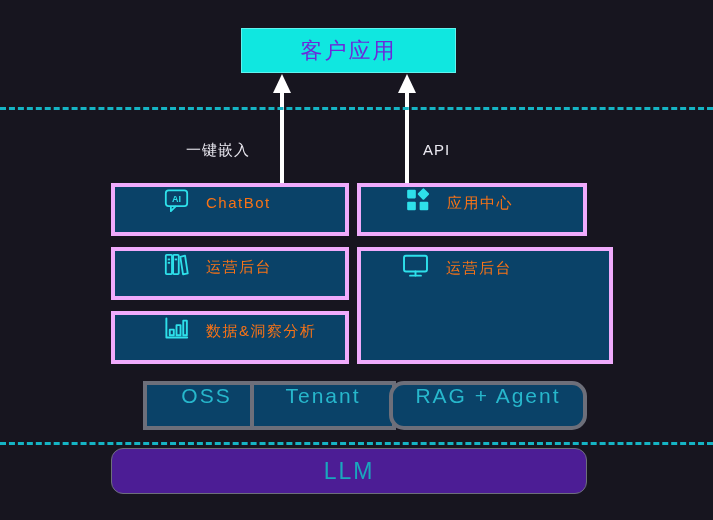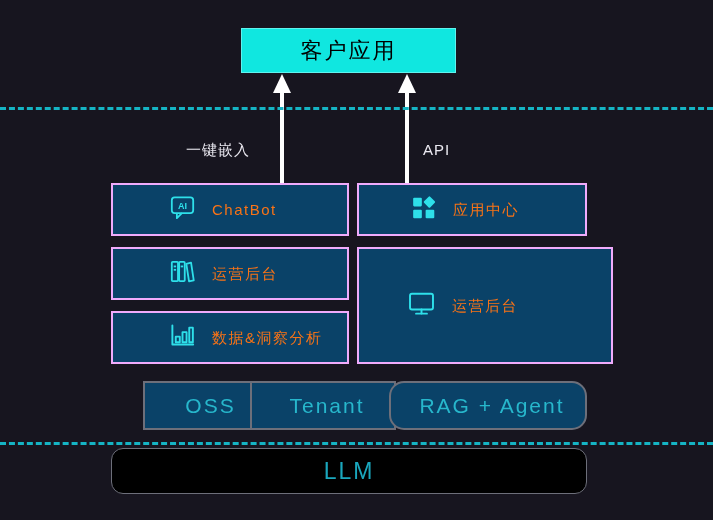--- a/index.html
+++ b/index.html
@@ -24,21 +24,21 @@
     width: 215px;
     height: 45px;
     background: #10e7e0;
     border: 1px solid #5ff3ee;
     display: flex;
     align-items: center;
     justify-content: center;
     box-sizing: border-box;
   }
   .client-banner-label {
-    color: #000000;
+    color: #6d28d9;
     font-size: 22px;
     letter-spacing: 2px;
     line-height: 1;
   }
 
   
   .dashed-line {
     position: absolute;
     left: 0;
     width: 713px;
@@ -84,24 +84,23 @@
     line-height: 1;
   }
   .label-embed { left: 186px; top: 142px; }
   .label-api   { left: 423px; top: 142px; }
 
   
   .card {
     position: absolute;
     box-sizing: border-box;
     background: #0a4268;
-    border: 2px solid #f0abfc;
-    display: flex;
-    align-items: center;
-    padding-left: 8px;
+    border: 4px solid #f0abfc;
+    display: flex;
+    align-items: flex-start;
   }
   .card-inner {
     display: flex;
     align-items: center;
     gap: 16px;
   }
   .card-label {
     color: #f97316;
     font-size: 15px;
     letter-spacing: 1.5px;
@@ -143,21 +142,21 @@
   .card-rag    { left: 389px; width: 198px; border-radius: 15px; }
 
   
   .llm-bar {
     position: absolute;
     left: 111px;
     top: 448px;
     width: 476px;
     height: 46px;
     box-sizing: border-box;
-    background: #000000;
+    background: #4c1d95;
     border: 1px solid #6d6f7a;
     border-radius: 12px;
     display: flex;
     align-items: center;
     justify-content: center;
   }
   .llm-label {
     color: #1aa7bd;
     font-size: 23px;
     letter-spacing: 2px;

